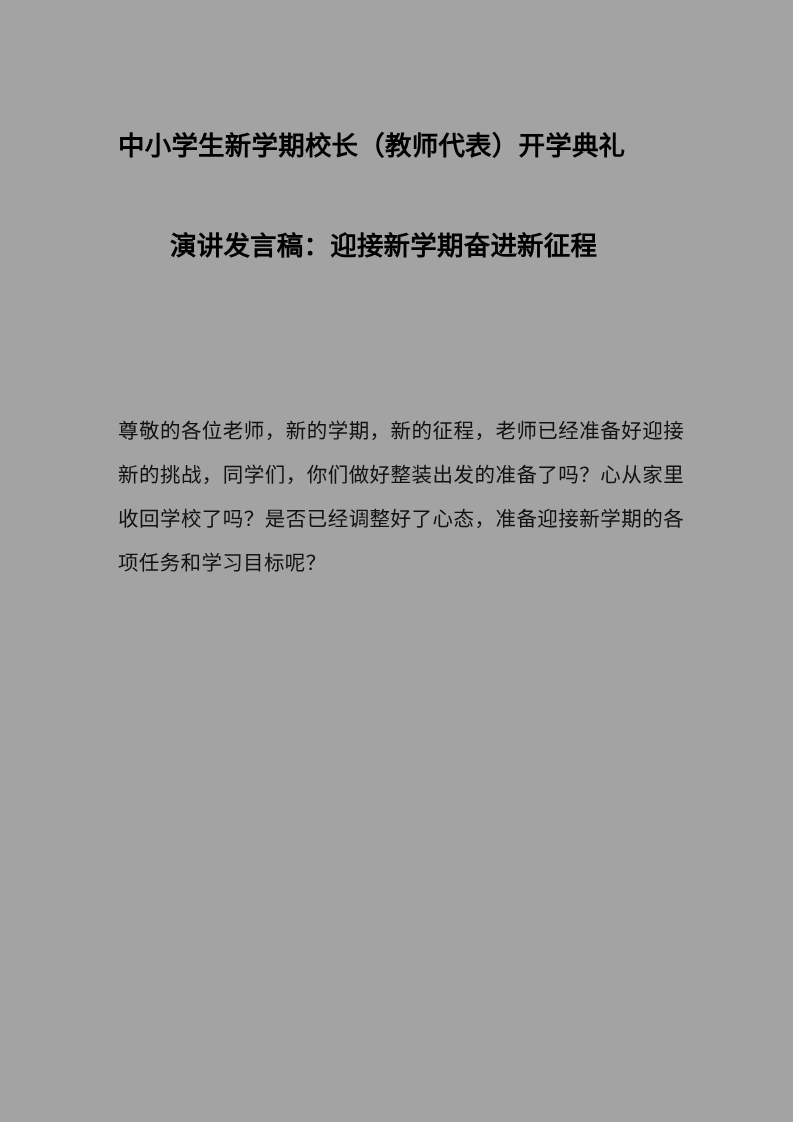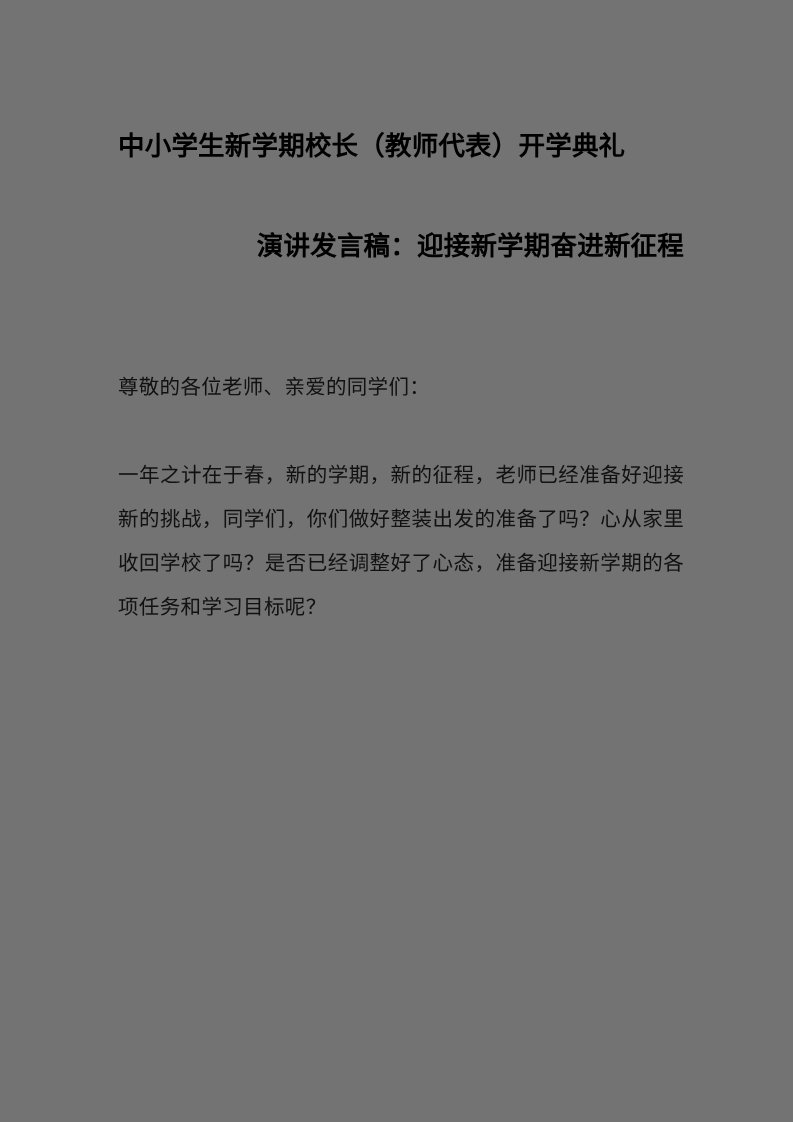--- a/index.html
+++ b/index.html
@@ -12,21 +12,21 @@
   body {
     font-family: "Liberation Sans", "DejaVu Sans", sans-serif;
     -webkit-font-smoothing: antialiased;
   }
 
   .page {
     position: relative;
     width: 793px;
     height: 1122px;
     margin: 0 auto;
-    background: #737373;
+    background: #a3a3a3;
     overflow: hidden;
     box-sizing: border-box;
   }
 
   .doc-body {
     position: absolute;
     left: 118px;
     top: 0;
     width: 566px;
   }
@@ -46,21 +46,20 @@
     white-space: nowrap;
   }
 
   .doc-title-line.line-1 {
     margin-left: 0;
   }
 
   .doc-title-line.line-2 {
     margin-left: 52px;
     margin-top: 54px;
-    text-align: right;
   }
 
   
   .body-block {
     margin-top: 96px;
   }
 
   .salutation {
     font-size: 20.5px;
     color: #111111;
@@ -90,22 +89,21 @@
 
   <div class="doc-body">
 
     <div class="title-block">
       <div class="doc-title-line line-1">中小学生新学期校长（教师代表）开学典礼</div>
       <div class="doc-title-line line-2">演讲发言稿：迎接新学期奋进新征程</div>
     </div>
 
     <div class="body-block">
 
-      <div class="salutation">尊敬的各位老师、亲爱的同学们：</div>
 
 
-      <p class="para">一年之计在于春，新的学期，新的征程，老师已经准备好迎接新的挑战，同学们，你们做好整装出发的准备了吗？心从家里收回学校了吗？是否已经调整好了心态，准备迎接新学期的各项任务和学习目标呢？</p>
+      <p class="para">尊敬的各位老师，新的学期，新的征程，老师已经准备好迎接新的挑战，同学们，你们做好整装出发的准备了吗？心从家里收回学校了吗？是否已经调整好了心态，准备迎接新学期的各项任务和学习目标呢？</p>
 
     </div>
 
   </div>
 
 </div>
 
 </body></html>

